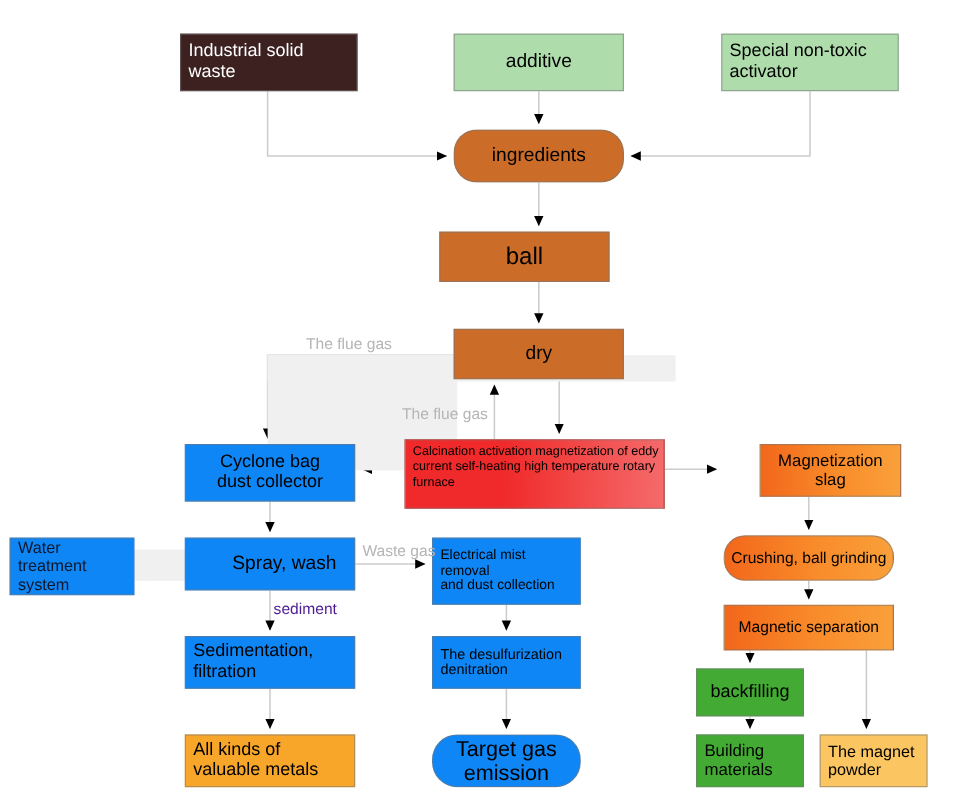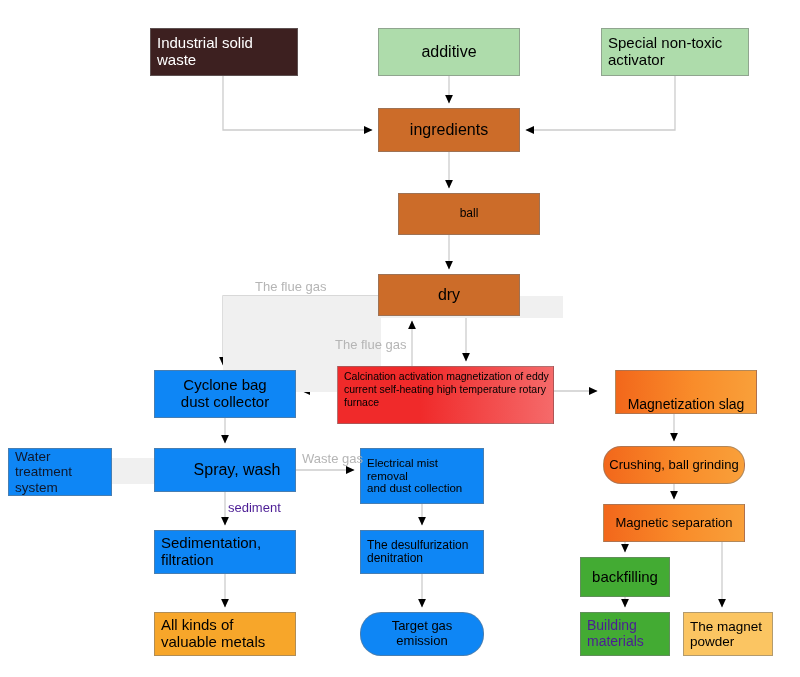--- a/index.html
+++ b/index.html
@@ -128,37 +128,37 @@
         <span class="txt">Industrial solid
 waste</span>
       </div>
       <div class="node align-center pad-c" style="left: 378px; top: 28px; width: 142px; height: 48px; background: rgb(174, 220, 171); color: rgb(0, 0, 0); font-size: 16px;">
         <span class="txt">additive</span>
       </div>
       <div class="node align-left pad-l" style="left: 601px; top: 28px; width: 148px; height: 48px; background: rgb(174, 220, 171); color: rgb(0, 0, 0); font-size: 15px;">
         <span class="txt">Special non-toxic
 activator</span>
       </div>
-      <div class="node align-center pad-c" style="left: 378px; top: 108px; width: 142px; height: 44px; background: rgb(204, 108, 41); color: rgb(0, 0, 0); font-size: 16px;">
+      <div class="node align-center pad-c" style="left: 378px; top: 108px; width: 142px; height: 44px; background: rgb(204, 108, 41); color: rgb(0, 0, 0); font-size: 16px; border-radius: 19px;">
         <span class="txt">ingredients</span>
       </div>
-      <div class="node align-center pad-c" style="left: 398px; top: 193px; width: 142px; height: 42px; background: rgb(204, 108, 41); color: rgb(0, 0, 0); font-size: 12px;">
+      <div class="node align-center pad-c" style="left: 366px; top: 193px; width: 142px; height: 42px; background: rgb(204, 108, 41); color: rgb(0, 0, 0); font-size: 20px;">
         <span class="txt">ball</span>
       </div>
       <div class="node align-center pad-c" style="left: 378px; top: 274px; width: 142px; height: 42px; background: rgb(204, 108, 41); color: rgb(0, 0, 0); font-size: 16px;">
         <span class="txt">dry</span>
       </div>
       <div class="node align-left pad-l" style="left: 337px; top: 366px; width: 217px; height: 58px; background: linear-gradient(90deg, rgb(240, 42, 42) 0%, rgb(240, 42, 42) 38%, rgb(245, 106, 106) 100%); color: rgb(0, 0, 0); font-size: 10.5px; align-items: flex-start; padding-top: 3px; line-height: 1.25;">
         <span class="txt">Calcination activation magnetization of eddy current self-heating high temperature rotary furnace</span>
       </div>
       <div class="node align-center pad-c" style="left: 154px; top: 370px; width: 142px; height: 48px; background: rgb(14, 134, 245); color: rgb(0, 0, 0); font-size: 15px;">
         <span class="txt">Cyclone bag
 dust collector</span>
       </div>
-      <div class="node align-center pad-c" style="left: 615px; top: 370px; width: 142px; height: 44px; background: linear-gradient(90deg, rgb(242, 103, 27) 0%, rgb(249, 140, 42) 55%, rgb(249, 160, 58) 100%); color: rgb(0, 0, 0); font-size: 14px; align-items: flex-end;">
+      <div class="node align-center pad-c" style="left: 633px; top: 370px; width: 118px; height: 44px; background: linear-gradient(90deg, rgb(242, 103, 27) 0%, rgb(249, 140, 42) 55%, rgb(249, 160, 58) 100%); color: rgb(0, 0, 0); font-size: 14px;">
         <span class="txt">Magnetization slag</span>
       </div>
       <div class="node align-left pad-l" style="left: 8px; top: 448px; width: 104px; height: 48px; background: rgb(14, 134, 245); color: #0f172a; font-size: 13.5px;">
         <span class="txt">Water treatment
 system</span>
       </div>
       <div class="node align-center pad-c" style="left: 154px; top: 448px; width: 142px; height: 44px; background: rgb(14, 134, 245); color: rgb(0, 0, 0); font-size: 16px; padding-left: 28px;">
         <span class="txt">Spray, wash</span>
       </div>
       <div class="node align-left pad-l" style="left: 360px; top: 448px; width: 124px; height: 56px; background: rgb(14, 134, 245); color: rgb(0, 0, 0); font-size: 11.5px;">
@@ -179,25 +179,25 @@
       <div class="node align-center pad-c" style="left: 603px; top: 504px; width: 142px; height: 38px; background: linear-gradient(90deg, rgb(242, 103, 27) 0%, rgb(249, 140, 42) 55%, rgb(249, 160, 58) 100%); color: rgb(0, 0, 0); font-size: 13px;">
         <span class="txt">Magnetic separation</span>
       </div>
       <div class="node align-center pad-c" style="left: 580px; top: 557px; width: 90px; height: 40px; background: rgb(67, 171, 51); color: rgb(0, 0, 0); font-size: 15px;">
         <span class="txt">backfilling</span>
       </div>
       <div class="node align-left pad-l" style="left: 154px; top: 612px; width: 142px; height: 44px; background: rgb(247, 166, 42); color: rgb(0, 0, 0); font-size: 15px;">
         <span class="txt">All kinds of
 valuable metals</span>
       </div>
-      <div class="node align-center pad-c" style="left: 360px; top: 612px; width: 124px; height: 44px; background: rgb(14, 134, 245); color: rgb(0, 0, 0); font-size: 13px; border-radius: 21px;">
+      <div class="node align-center pad-c" style="left: 360px; top: 612px; width: 124px; height: 44px; background: rgb(14, 134, 245); color: rgb(0, 0, 0); font-size: 18px; border-radius: 21px;">
         <span class="txt">Target gas
 emission</span>
       </div>
-      <div class="node align-left pad-l" style="left: 580px; top: 612px; width: 90px; height: 44px; background: rgb(67, 171, 51); color: #4c1d95; font-size: 14px;">
+      <div class="node align-left pad-l" style="left: 580px; top: 612px; width: 90px; height: 44px; background: rgb(67, 171, 51); color: #000000; font-size: 14px;">
         <span class="txt">Building
 materials</span>
       </div>
       <div class="node align-left pad-l" style="left: 683px; top: 612px; width: 90px; height: 44px; background: rgb(251, 197, 98); color: rgb(0, 0, 0); font-size: 13.5px;">
         <span class="txt">The magnet
 powder</span>
       </div>
     </div>
   <div id="labels">
       <div class="edge-label" style="left: 255px; top: 279px; color: rgb(181, 181, 181);">The flue gas</div>

